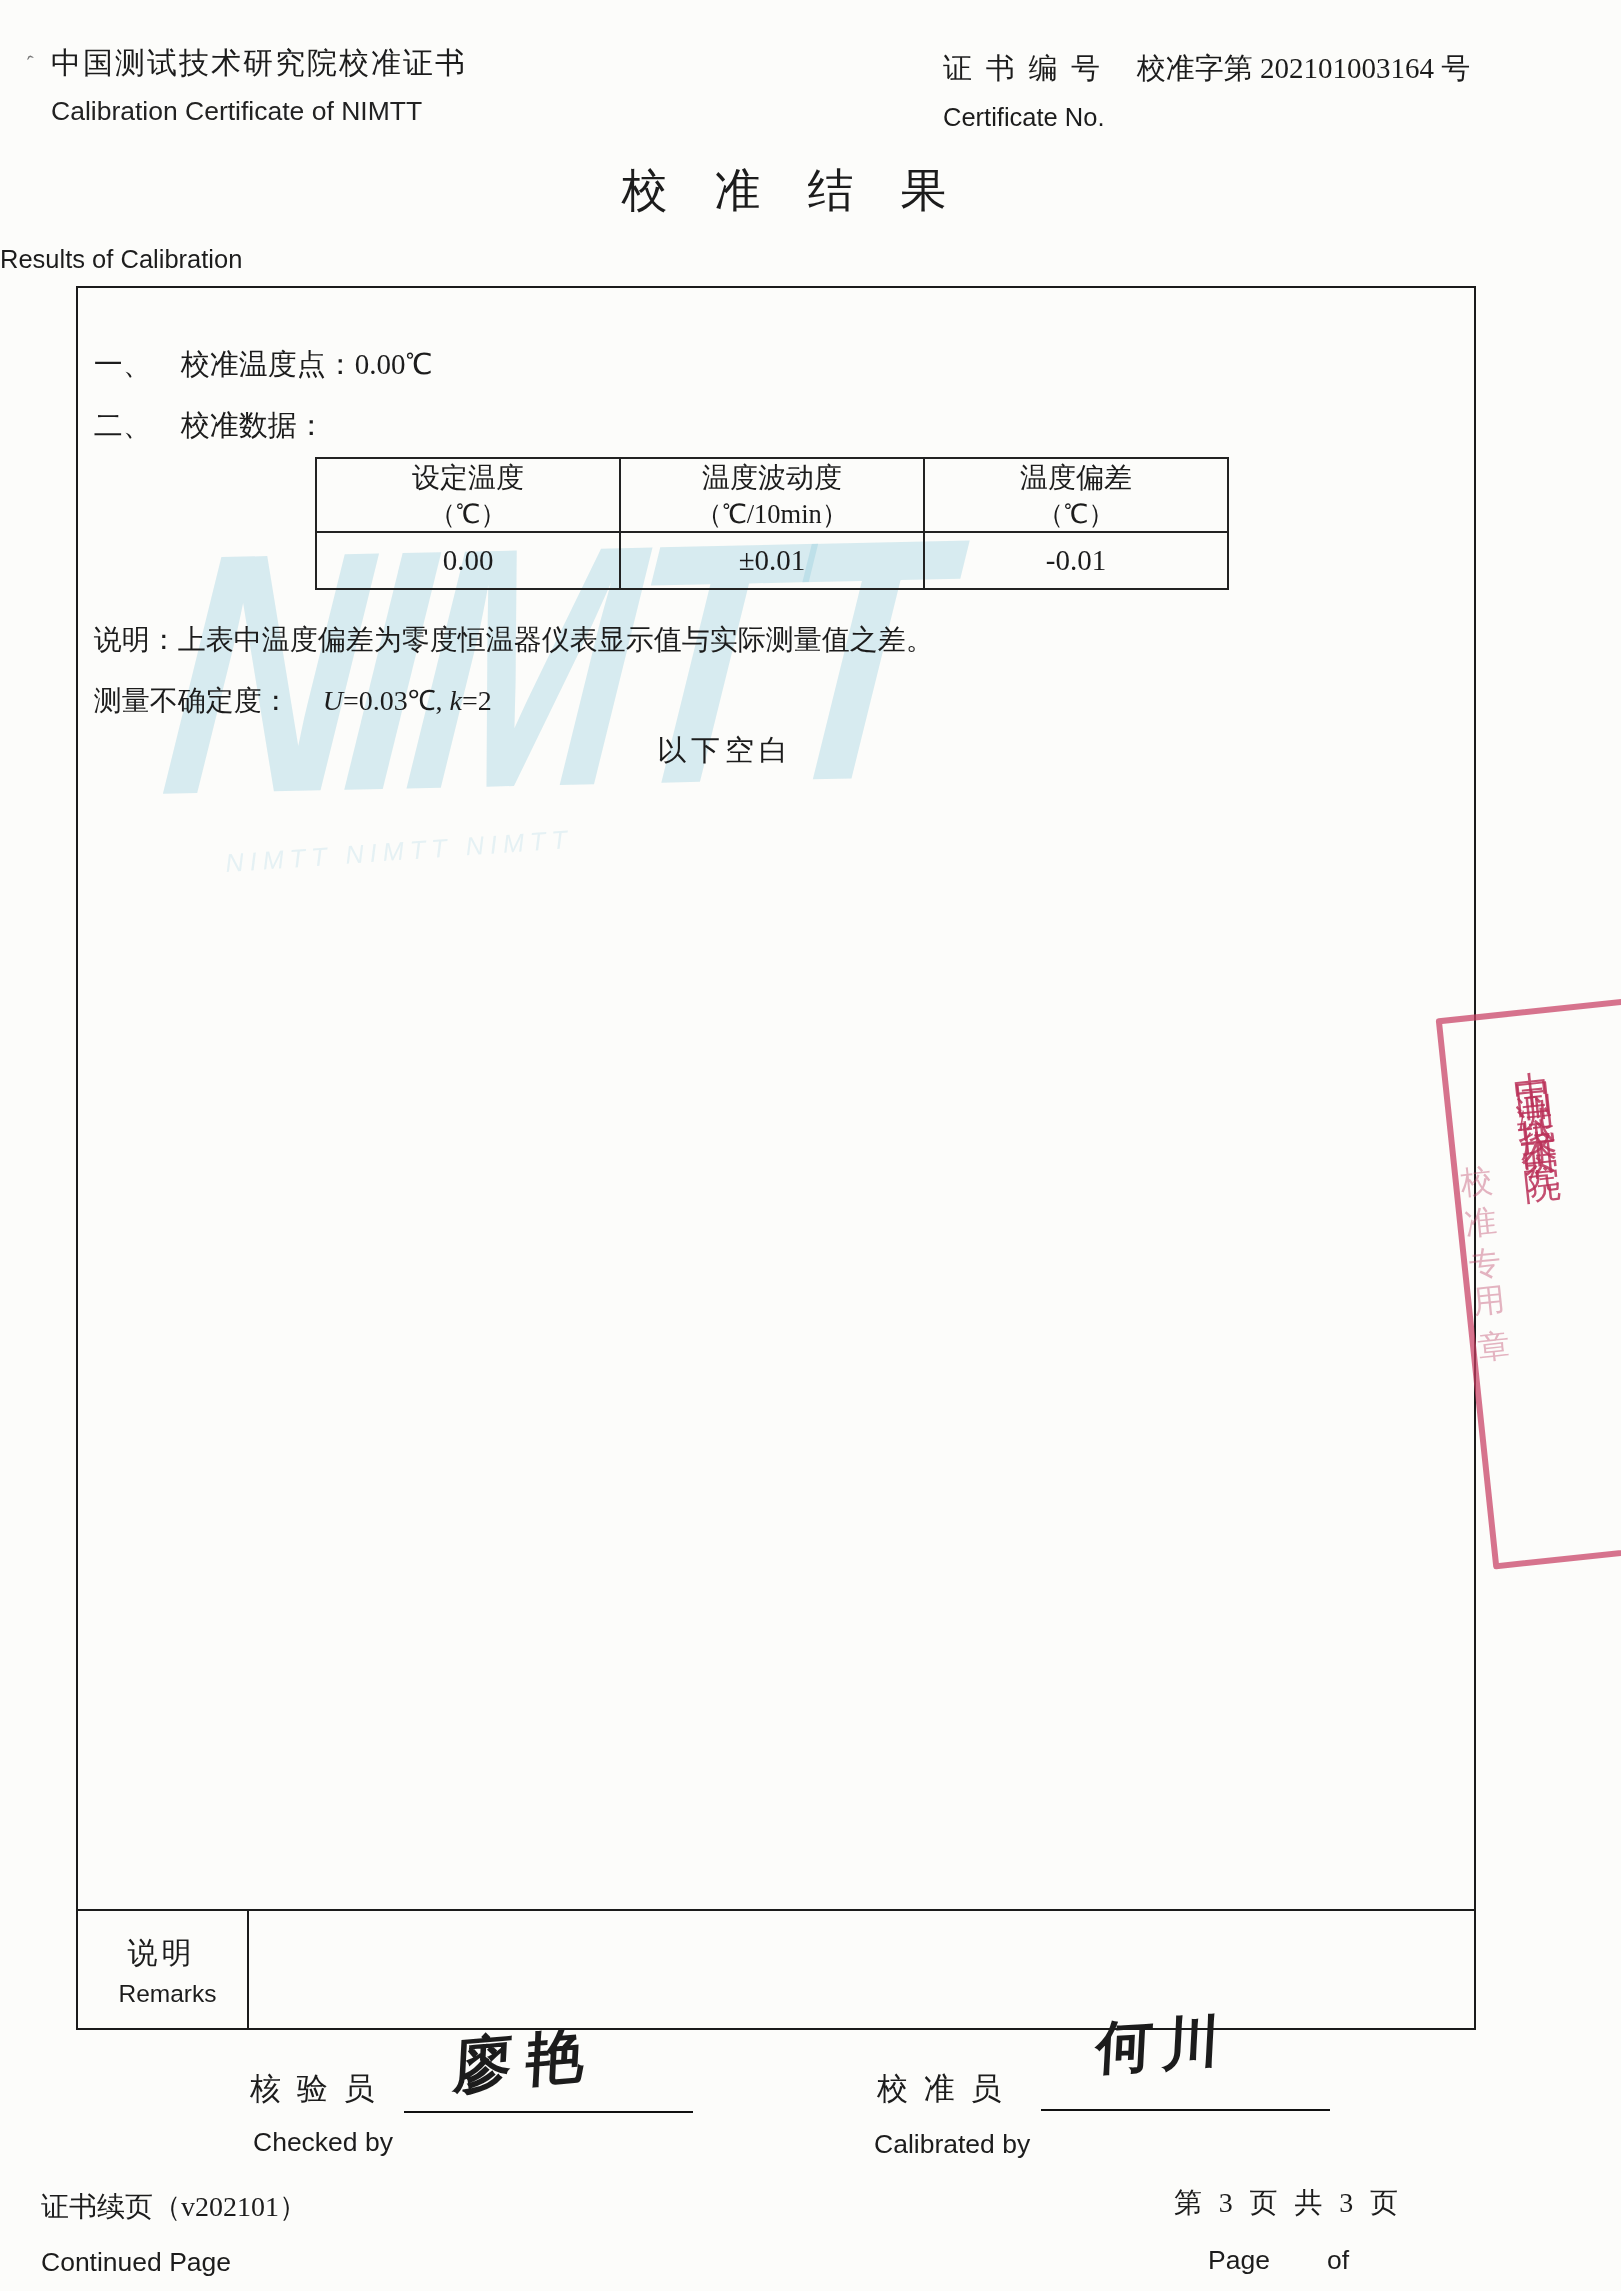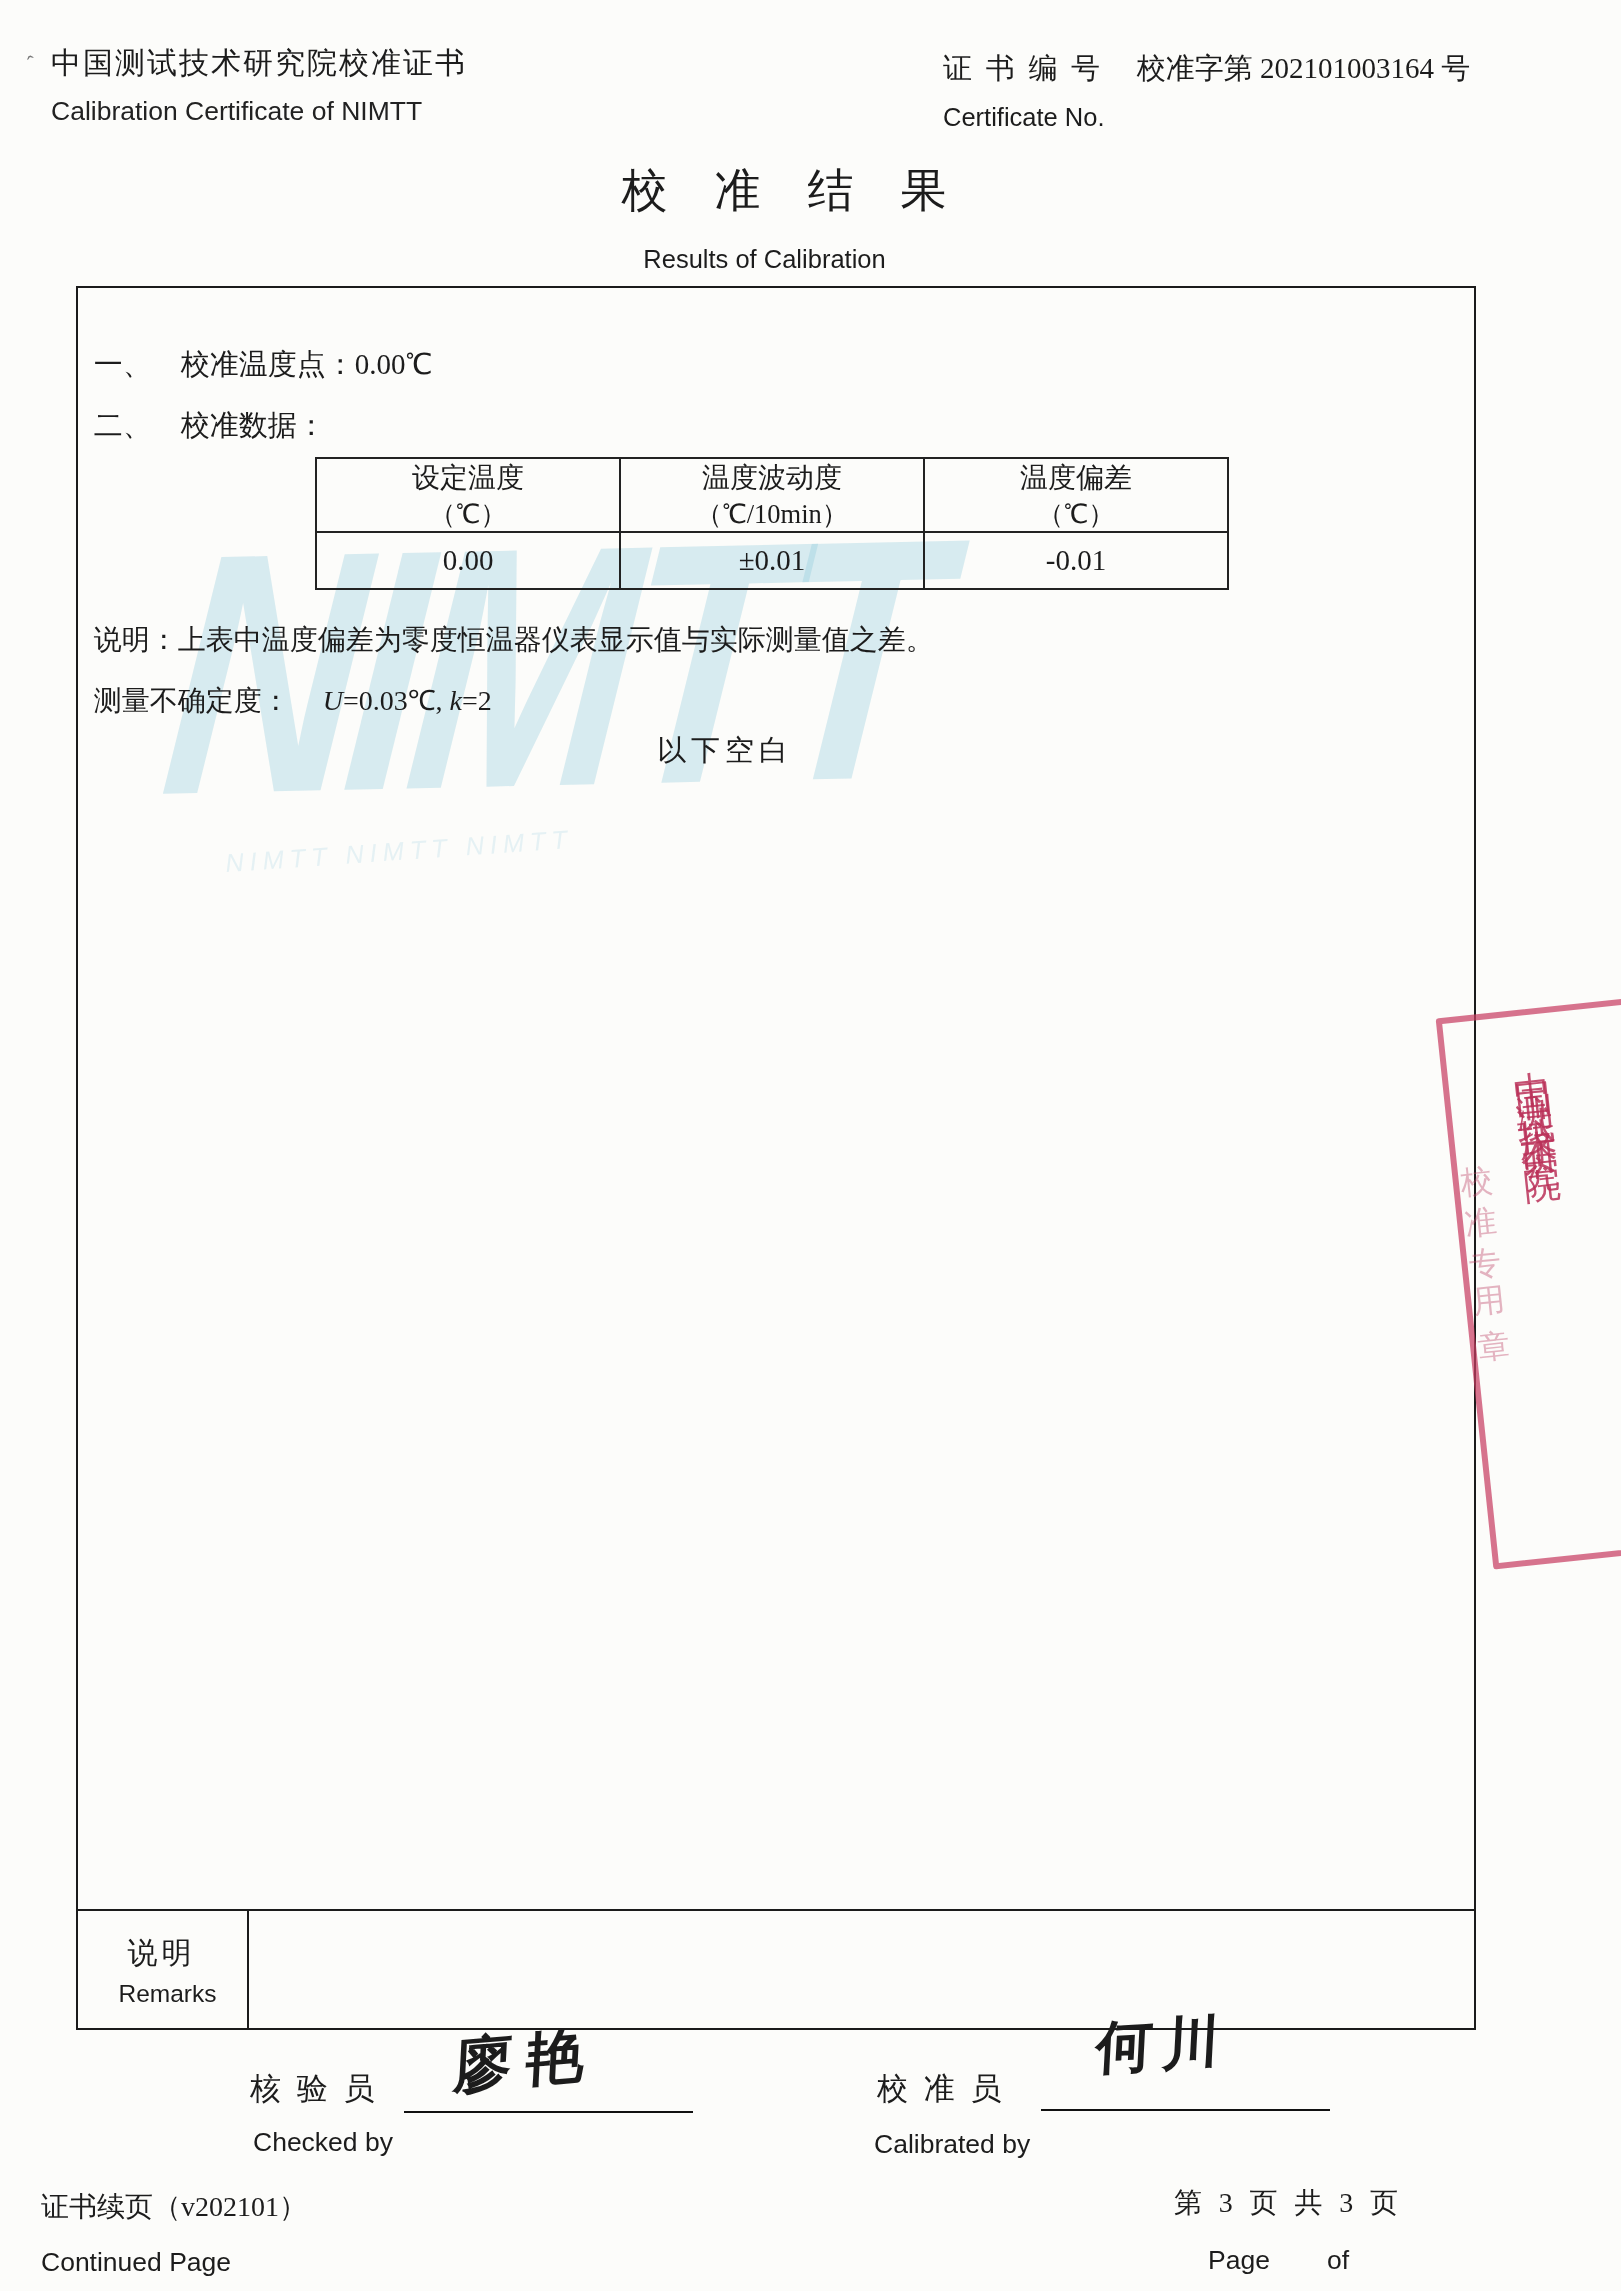--- a/index.html
+++ b/index.html
@@ -23,21 +23,21 @@
   .org-en { font-size:26.5px; margin-top:11.8px; color:#222; }
   .header-right { left:943px; top:49px; }
   .cert-line { font-size:29px; white-space:nowrap; }
   .cert-label { letter-spacing:13.7px; }
   .cert-value { margin-left:15.7px; }
   .cert-en { font-size:25.5px; margin-top:13.7px; }
 
   
   .doc-title { left:0; top:160px; width:1568px; text-align:center;
                font-size:46px; letter-spacing:47px; text-indent:47px; font-weight:500; }
-  .doc-subtitle { left:0; top:245px; width:1529px; text-align:center; font-size:25.5px; }
+  .doc-subtitle { left:0; top:245px; width:1529px; text-align:left; font-size:25.5px; }
 
   
   .frame { left:76px; top:286px; width:1400px; height:1744px;
            border:2px solid #1b1b1b; }
 
   .item { left:15.7px; font-size:29px; white-space:nowrap; }
   .item-no { display:inline-block; }
   .item-text { display:inline-block; margin-left:29px; }
   .item1 { top:57px; }
   .item2 { top:118px; }

